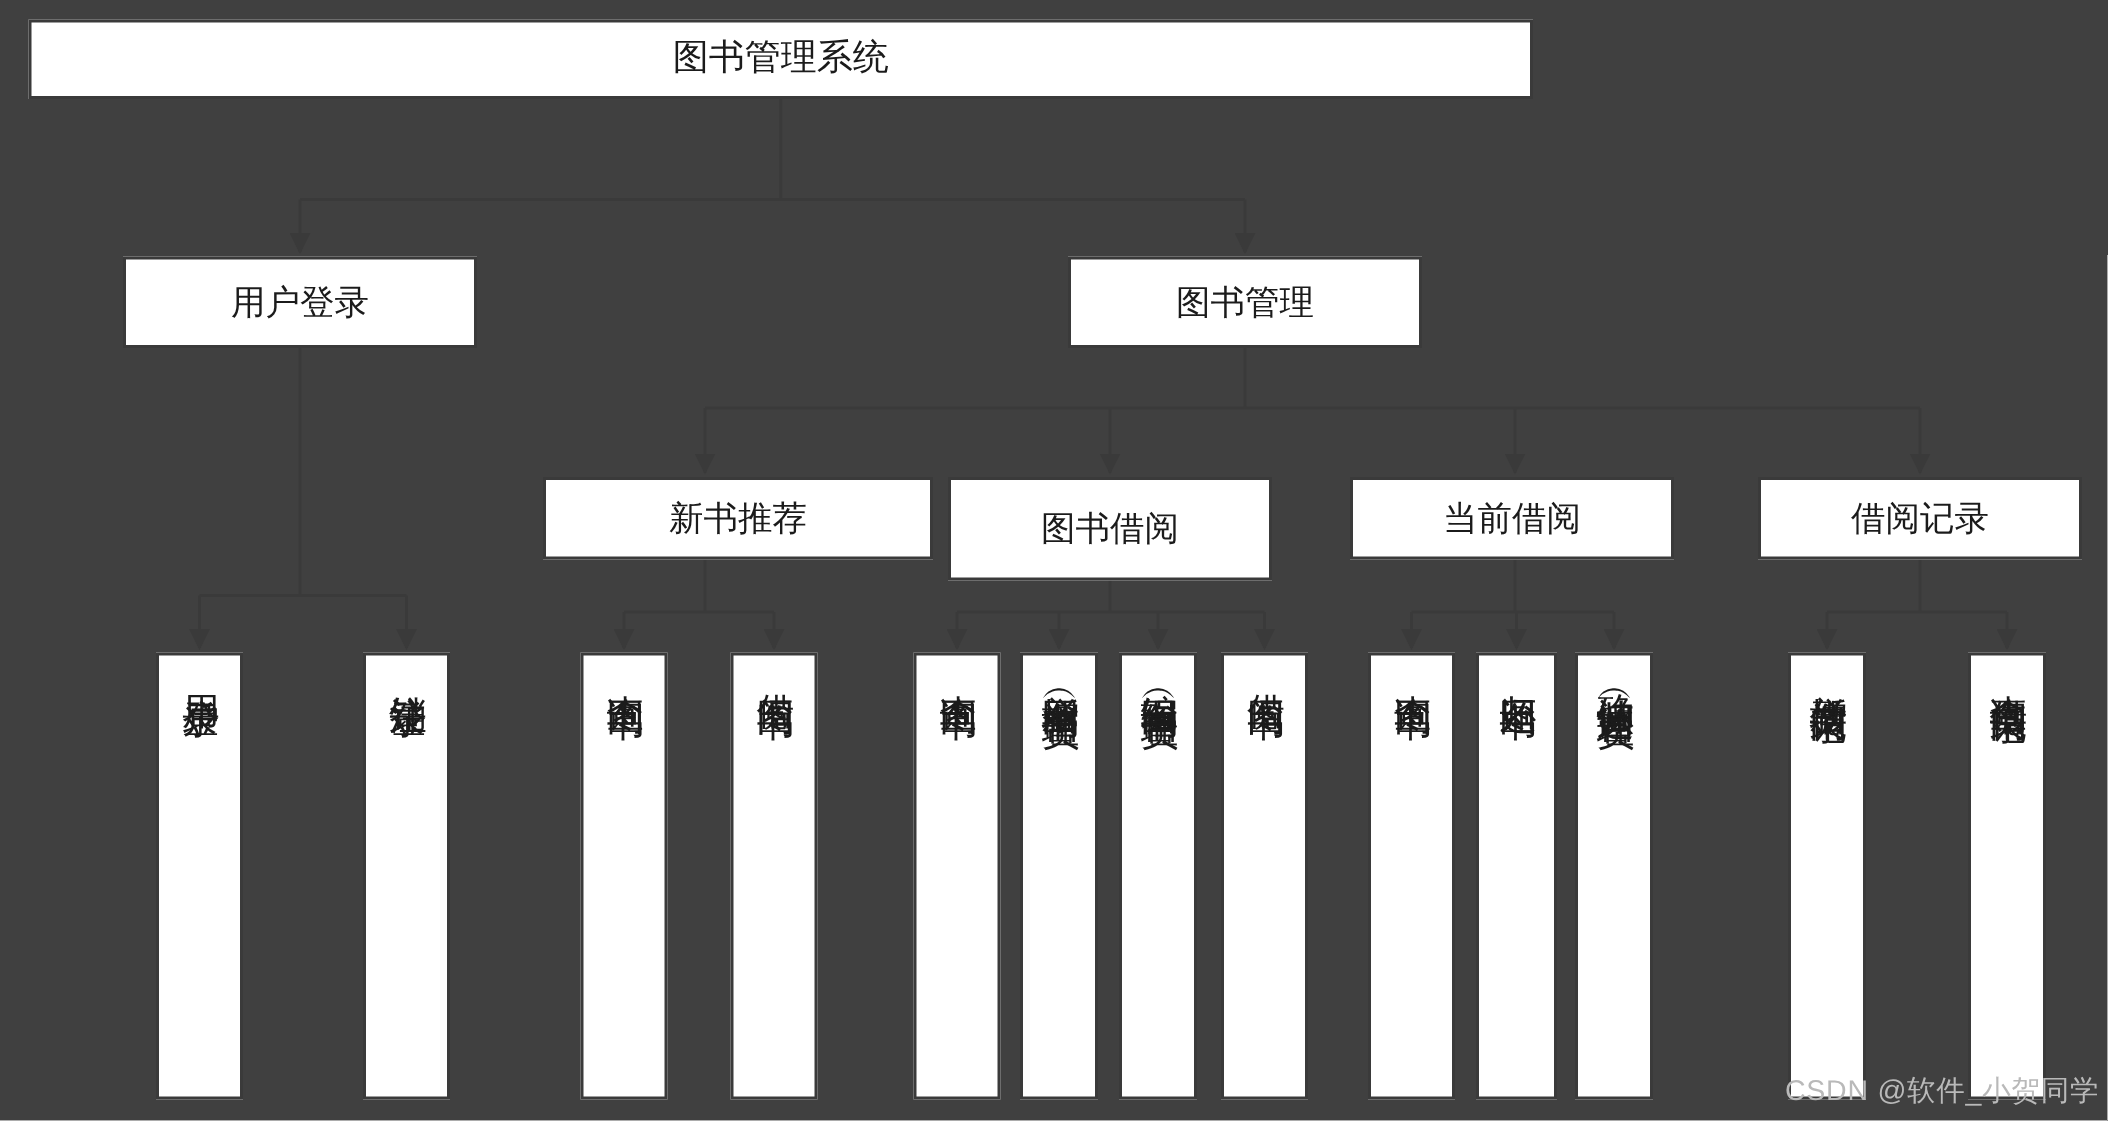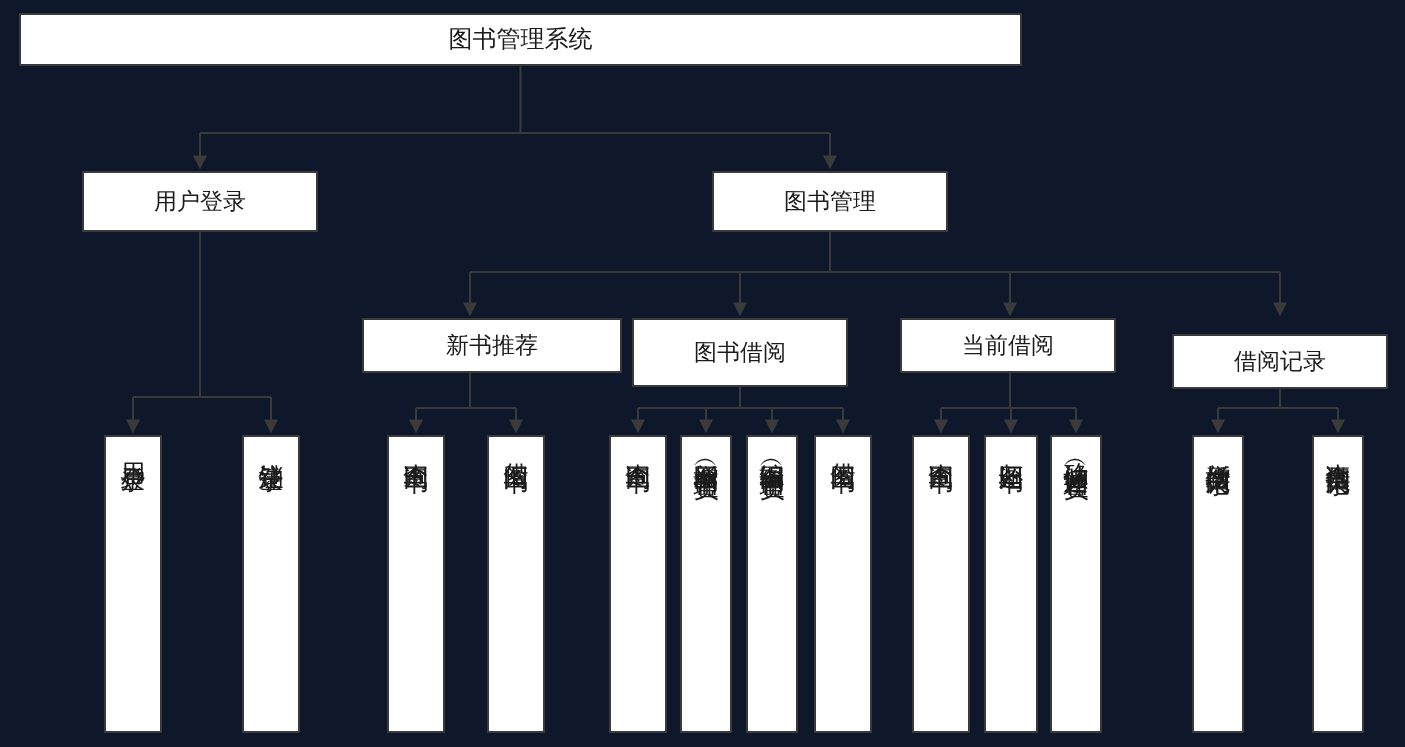--- a/index.html
+++ b/index.html
@@ -7,21 +7,21 @@
     padding: 0;
     background: #ffffff;
   }
   body {
     font-family: "Liberation Sans", "DejaVu Sans", sans-serif;
   }
   #canvas {
     position: relative;
     width: 1405px;
     height: 747px;
-    background: #0f172a;
+    background: #404040;
     overflow: hidden;
   }
   #edges {
     position: absolute;
     left: 0;
     top: 0;
     width: 1405px;
     height: 747px;
     pointer-events: none;
   }
@@ -127,21 +127,21 @@
       </div>
       <div class="node horiz" style="left: 362px; top: 318px; width: 260px; height: 55px;">
         <span class="node-label">新书推荐</span>
       </div>
       <div class="node horiz" style="left: 632px; top: 318px; width: 216px; height: 69px;">
         <span class="node-label">图书借阅</span>
       </div>
       <div class="node horiz" style="left: 900px; top: 318px; width: 216px; height: 55px;">
         <span class="node-label">当前借阅</span>
       </div>
-      <div class="node horiz" style="left: 1172px; top: 318px; width: 216px; height: 55px; margin-top: 16px;">
+      <div class="node horiz" style="left: 1172px; top: 318px; width: 216px; height: 55px;">
         <span class="node-label">借阅记录</span>
       </div>
       <div class="node vert" style="left: 104px; top: 435px; width: 58px; height: 298px;">
         <span class="node-label">用户登录</span>
       </div>
       <div class="node vert" style="left: 242px; top: 435px; width: 58px; height: 298px;">
         <span class="node-label">注销登录</span>
       </div>
       <div class="node vert" style="left: 387px; top: 435px; width: 58px; height: 298px;">
         <span class="node-label">查询图书</span>
@@ -171,14 +171,15 @@
         <span class="node-label">确认归还（管理员）</span>
       </div>
       <div class="node vert" style="left: 1192px; top: 435px; width: 52px; height: 298px;">
         <span class="node-label">新增借阅记录</span>
       </div>
       <div class="node vert" style="left: 1312px; top: 435px; width: 52px; height: 298px;">
         <span class="node-label">查询借阅记录</span>
       </div>
     </div>
 
+  <div class="watermark" style="left: 1190px; top: 714px; color: rgb(185, 185, 185);">CSDN @软件_小贺同学</div>
 
 </div>
 
 </body></html>

